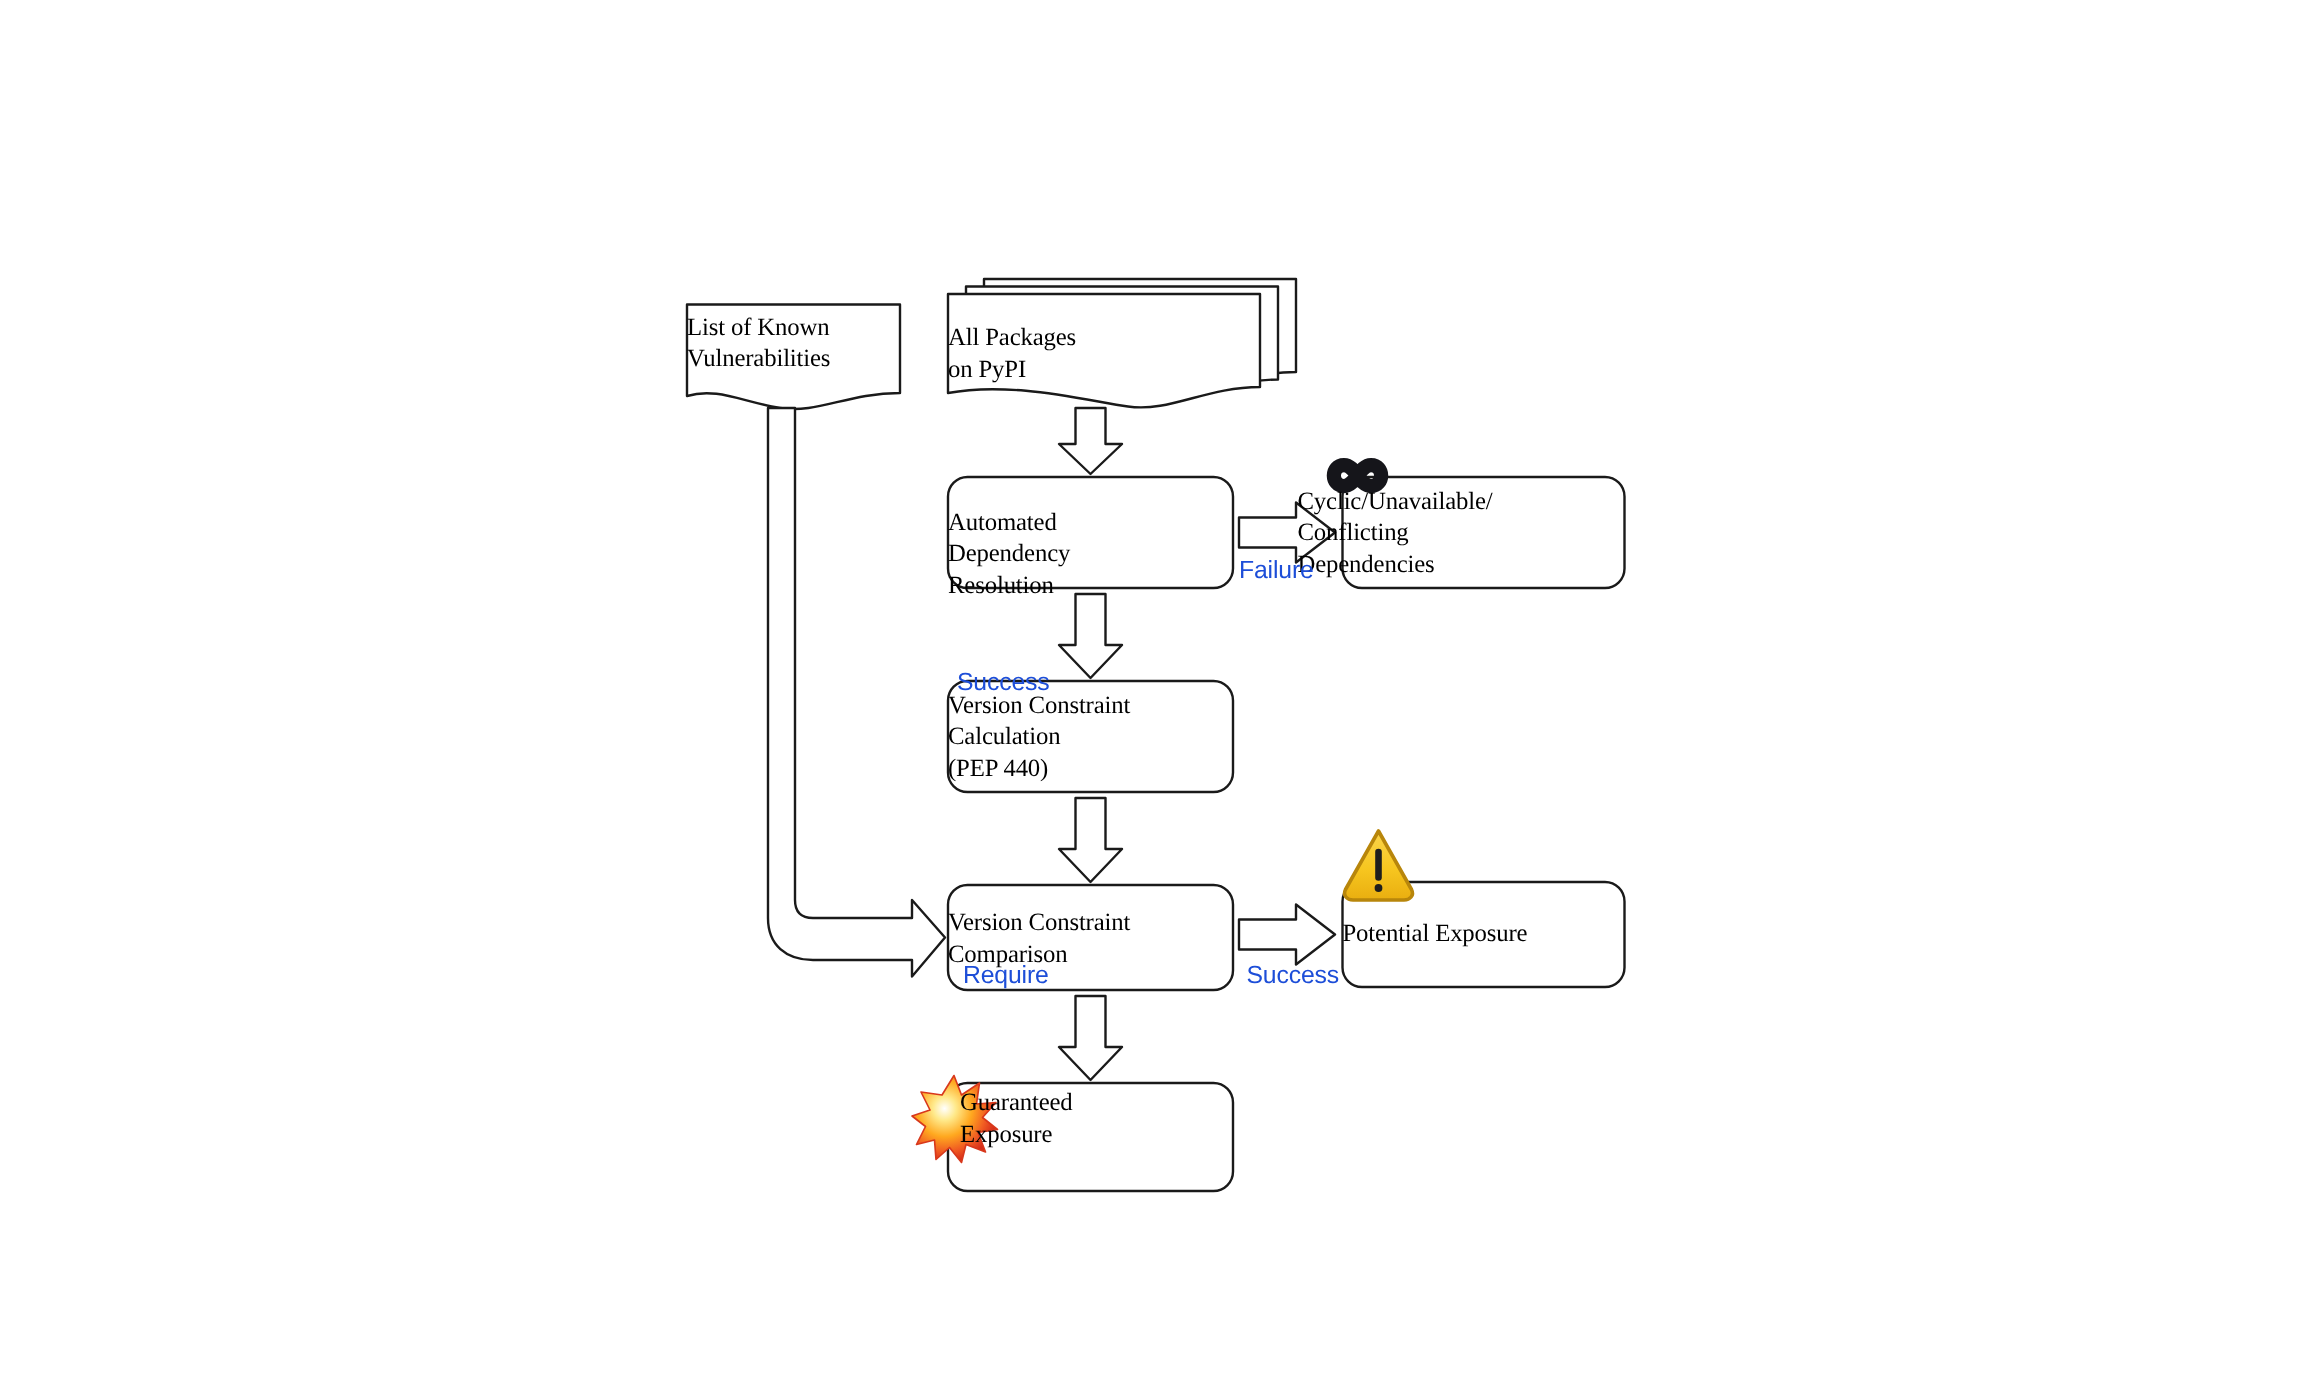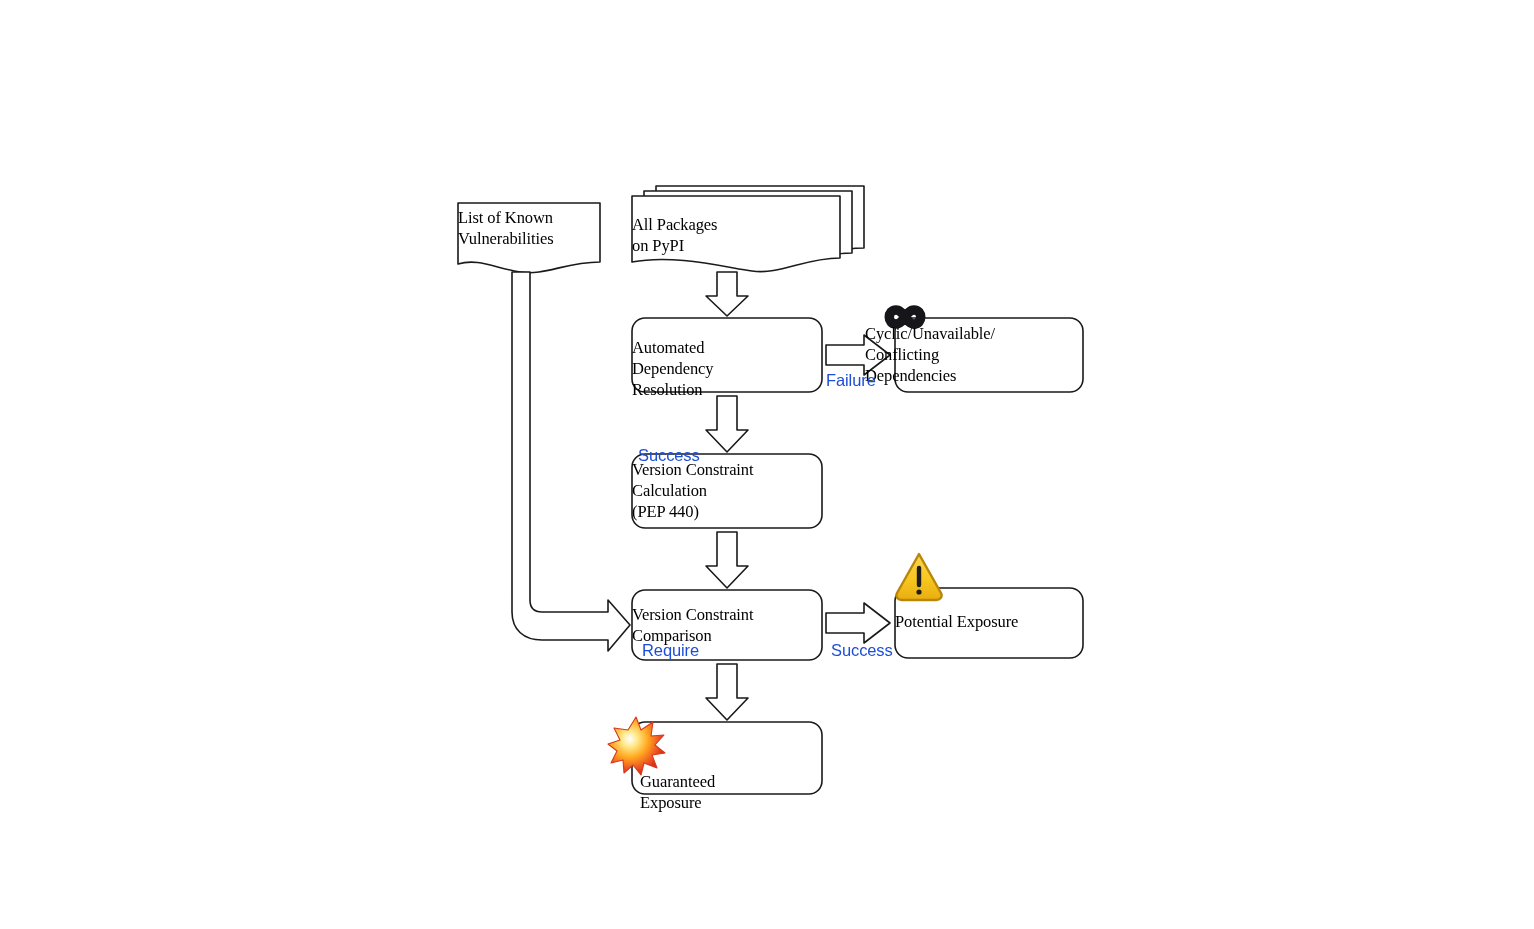--- a/index.html
+++ b/index.html
@@ -138,21 +138,21 @@
 
 <div class="node-label" style="left:632px; top:459px; width:190px;">Version Constraint
 Calculation
 (PEP 440)</div>
 
 <div class="node-label" style="left:632px; top:604px; width:190px;">Version Constraint
 Comparison</div>
 
 <div class="node-label" style="left:895px; top:611px; width:196px;">Potential Exposure</div>
 
-<div class="node-label" style="left:640px; top:771px; width:190px;">Guaranteed
+<div class="node-label" style="left:640px; top:724px; width:190px;">Guaranteed
 Exposure</div>
 
 <div class="edge-label" style="left:826px; top:370px;">Failure</div>
 
 <div class="edge-label" style="left:638px; top:408px;margin-top:37px;">Success</div>
 
 <div class="edge-label" style="left:831px; top:640px;">Success</div>
 
 <div class="edge-label" style="left:642px; top:640px;">Require</div>
 

